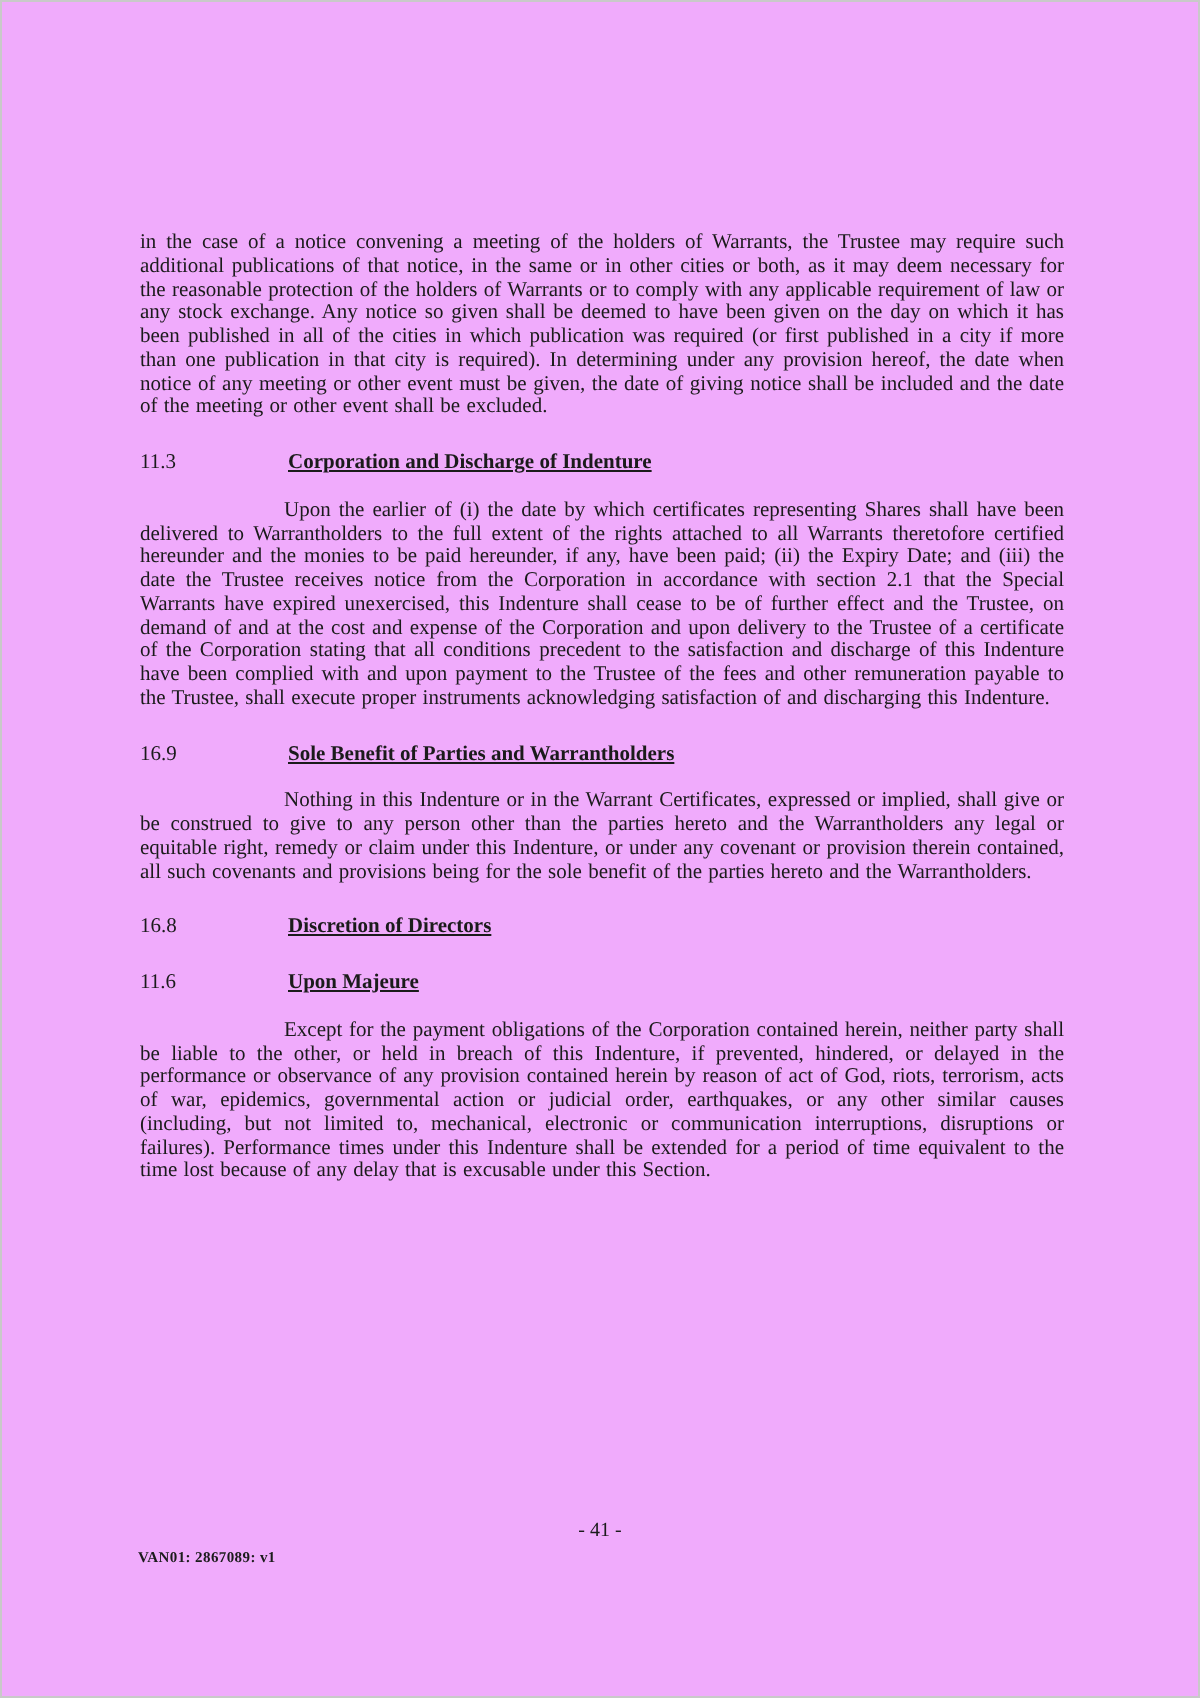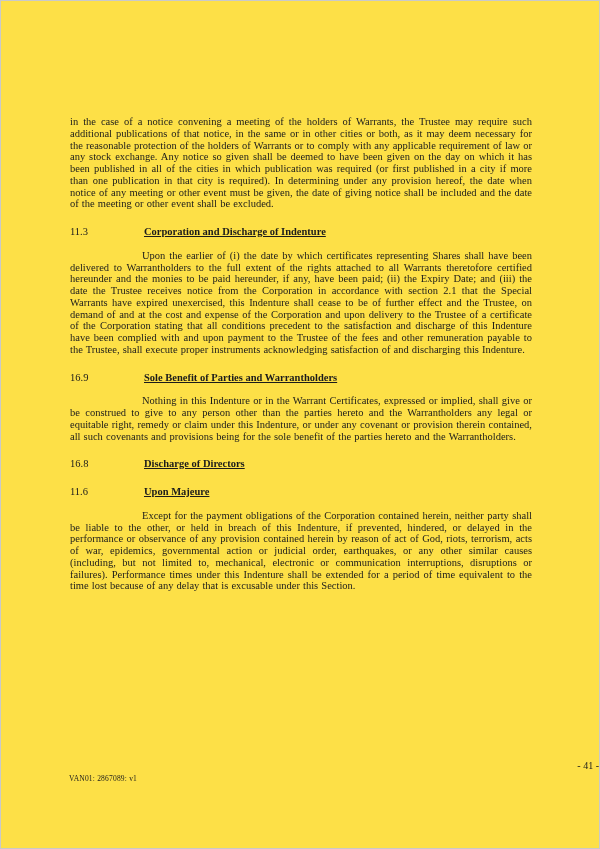--- a/index.html
+++ b/index.html
@@ -4,21 +4,21 @@
 <style>
   html, body {
     margin: 0;
     padding: 0;
     background: #ffffff;
   }
   .page {
     position: relative;
     width: 600px;
     height: 849px;
-    background: #fde047;
+    background: #f0abfc;
     border: 1px solid #c9c9c9;
     box-sizing: border-box;
     font-family: "Liberation Serif", serif;
     color: #1b1b1b;
     overflow: hidden;
   }
   .content {
     position: absolute;
     left: 69px;
     top: 115px;
@@ -47,31 +47,32 @@
   }
   .sec-title {
     font-weight: bold;
     text-decoration: underline;
   }
   .page-number {
     position: absolute;
     left: 0;
     right: 0;
     top: 759px;
-    text-align: right;
+    text-align: center;
     font-size: 10px;
     line-height: 12px;
   }
   .doc-id {
     position: absolute;
     left: 68px;
     top: 773px;
     font-size: 7.5px;
     line-height: 9px;
     letter-spacing: 0.2px;
+    font-weight: bold;
   }
 </style>
 </head>
 <body>
 
 <div class="page">
   <div class="content">
 
     <p class="para no-indent">in the case of a notice convening a meeting of the holders of Warrants, the Trustee may require such additional publications of that notice, in the same or in other cities or both, as it may deem necessary for the reasonable protection of the holders of Warrants or to comply with any applicable requirement of law or any stock exchange.  Any notice so given shall be deemed to have been given on the day on which it has been published in all of the cities in which publication was required (or first published in a city if more than one publication in that city is required).  In determining under any provision hereof, the date when notice of any meeting or other event must be given, the date of giving notice shall be included and the date of the meeting or other event shall be excluded.</p>
 
@@ -87,21 +88,21 @@
       <div class="heading-row">
         <span class="sec-num">16.9</span>
         <span class="sec-title">Sole Benefit of Parties and Warrantholders</span>
       </div>
       <p class="para">Nothing in this Indenture or in the Warrant Certificates, expressed or implied, shall give or be construed to give to any person other than the parties hereto and the Warrantholders any legal or equitable right, remedy or claim under this Indenture, or under any covenant or provision therein contained, all such covenants and provisions being for the sole benefit of the parties hereto and the Warrantholders.</p>
     </div>
 
     <div class="section">
       <div class="heading-row">
         <span class="sec-num">16.8</span>
-        <span class="sec-title">Discharge of Directors</span>
+        <span class="sec-title">Discretion of Directors</span>
       </div>
     </div>
 
     <div class="section">
       <div class="heading-row">
         <span class="sec-num">11.6</span>
         <span class="sec-title">Upon Majeure</span>
       </div>
       <p class="para">Except for the payment obligations of the Corporation contained herein, neither party shall be liable to the other, or held in breach of this Indenture, if prevented, hindered, or delayed in the performance or observance of any provision contained herein by reason of act of God, riots, terrorism, acts of war, epidemics, governmental action or judicial order, earthquakes, or any other similar causes (including, but not limited to, mechanical, electronic or communication interruptions, disruptions or failures).  Performance times under this Indenture shall be extended for a period of time equivalent to the time lost because of any delay that is excusable under this Section.</p>
     </div>

